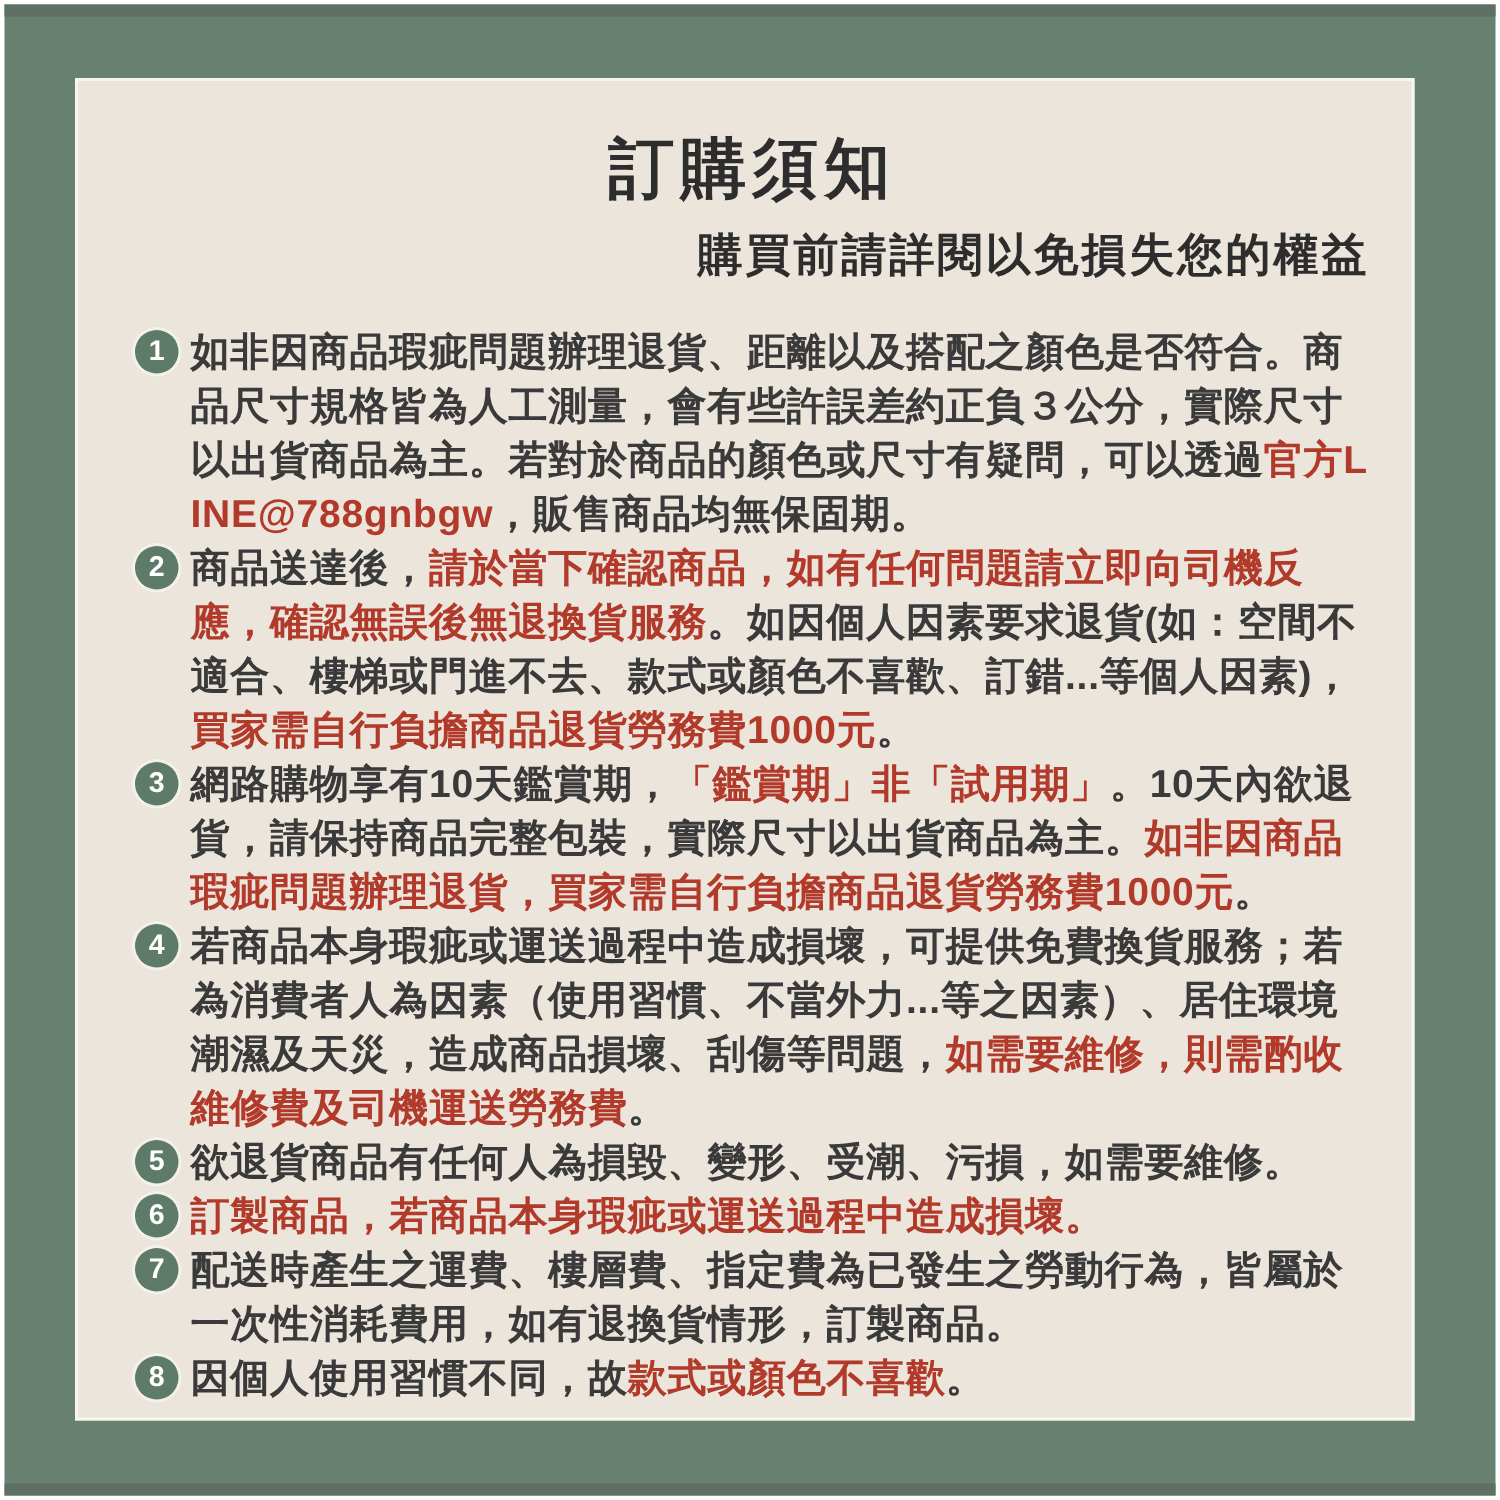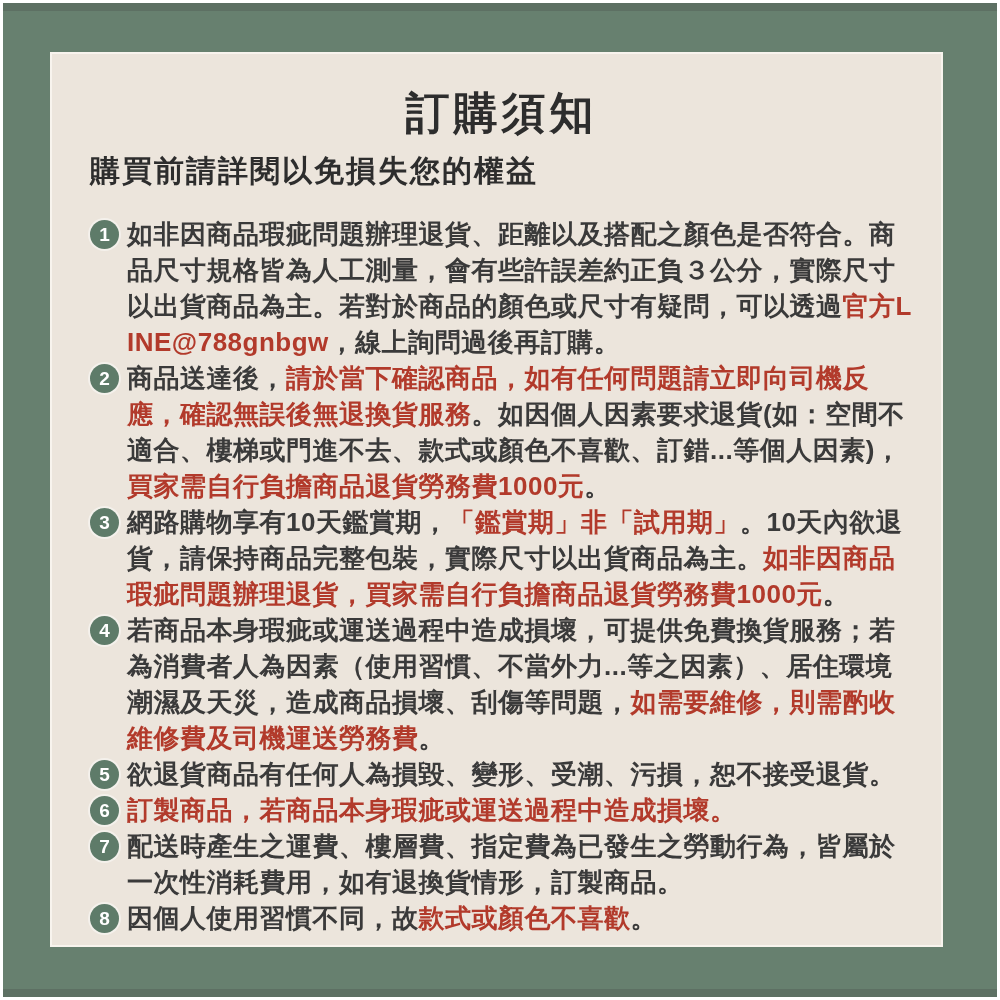--- a/index.html
+++ b/index.html
@@ -42,21 +42,21 @@
     margin: 34px 0 0 0;
     text-align: center;
     font-size: 44px;
     line-height: 50px;
     font-weight: bold;
     letter-spacing: 4px;
     color: var(--title, #2d2d2d);
   }
   h2.page-subtitle {
     margin: 14px 0 0 0;
-    text-align: left;
+    text-align: right;
     font-size: 30px;
     line-height: 38px;
     font-weight: bold;
     letter-spacing: 2px;
     color: var(--title, #2d2d2d);
     font-family: Liberation Serif, serif;
   }
   ol.notice-list {
     list-style: none;
     margin: 26px 0 0 0;
@@ -101,37 +101,37 @@
 <div class="canvas">
   <div class="edge-band top"></div>
   <div class="edge-band bottom"></div>
 
   <div class="card">
     <h1 class="page-title">訂購須知</h1>
     <h2 class="page-subtitle">購買前請詳閱以免損失您的權益</h2>
     <ol class="notice-list" id="notice-list">
         <li class="notice-item">
           <span class="badge">1</span>
-          <p class="notice-text"><span class="seg-dark">如非因商品瑕疵問題辦理退貨、距離以及搭配之顏色是否符合。商品尺寸規格皆為人工測量，會有些許誤差約正負３公分，實際尺寸以出貨商品為主。若對於商品的顏色或尺寸有疑問，可以透過</span><span class="seg-red">官方LINE@788gnbgw</span><span class="seg-dark">，線上詢問過後再訂購。</span></p>
+          <p class="notice-text"><span class="seg-dark">如非因商品瑕疵問題辦理退貨、距離以及搭配之顏色是否符合。商品尺寸規格皆為人工測量，會有些許誤差約正負３公分，實際尺寸以出貨商品為主。若對於商品的顏色或尺寸有疑問，可以透過</span><span class="seg-red">官方LINE@788gnbgw</span><span class="seg-dark">，販售商品均無保固期。</span></p>
         </li>
         <li class="notice-item">
           <span class="badge">2</span>
           <p class="notice-text"><span class="seg-dark">商品送達後，</span><span class="seg-red">請於當下確認商品，如有任何問題請立即向司機反應，確認無誤後無退換貨服務</span><span class="seg-dark">。如因個人因素要求退貨(如：空間不適合、樓梯或門進不去、款式或顏色不喜歡、訂錯...等個人因素)，</span><span class="seg-red">買家需自行負擔商品退貨勞務費1000元</span><span class="seg-dark">。</span></p>
         </li>
         <li class="notice-item">
           <span class="badge">3</span>
           <p class="notice-text"><span class="seg-dark">網路購物享有10天鑑賞期，</span><span class="seg-red">「鑑賞期」非「試用期」</span><span class="seg-dark">。10天內欲退貨，請保持商品完整包裝，實際尺寸以出貨商品為主。</span><span class="seg-red">如非因商品瑕疵問題辦理退貨，買家需自行負擔商品退貨勞務費1000元</span><span class="seg-dark">。</span></p>
         </li>
         <li class="notice-item">
           <span class="badge">4</span>
           <p class="notice-text"><span class="seg-dark">若商品本身瑕疵或運送過程中造成損壞，可提供免費換貨服務；若為消費者人為因素（使用習慣、不當外力...等之因素）、居住環境潮濕及天災，造成商品損壞、刮傷等問題，</span><span class="seg-red">如需要維修，則需酌收維修費及司機運送勞務費</span><span class="seg-dark">。</span></p>
         </li>
         <li class="notice-item">
           <span class="badge">5</span>
-          <p class="notice-text"><span class="seg-dark">欲退貨商品有任何人為損毀、變形、受潮、污損，恕不接受退貨。</span></p>
+          <p class="notice-text"><span class="seg-dark">欲退貨商品有任何人為損毀、變形、受潮、污損，如需要維修。</span></p>
         </li>
         <li class="notice-item">
           <span class="badge">6</span>
           <p class="notice-text"><span class="seg-red">訂製商品，若商品本身瑕疵或運送過程中造成損壞。</span></p>
         </li>
         <li class="notice-item">
           <span class="badge">7</span>
           <p class="notice-text"><span class="seg-dark">配送時產生之運費、樓層費、指定費為已發生之勞動行為，皆屬於一次性消耗費用，如有退換貨情形，訂製商品。</span></p>
         </li>
         <li class="notice-item">

